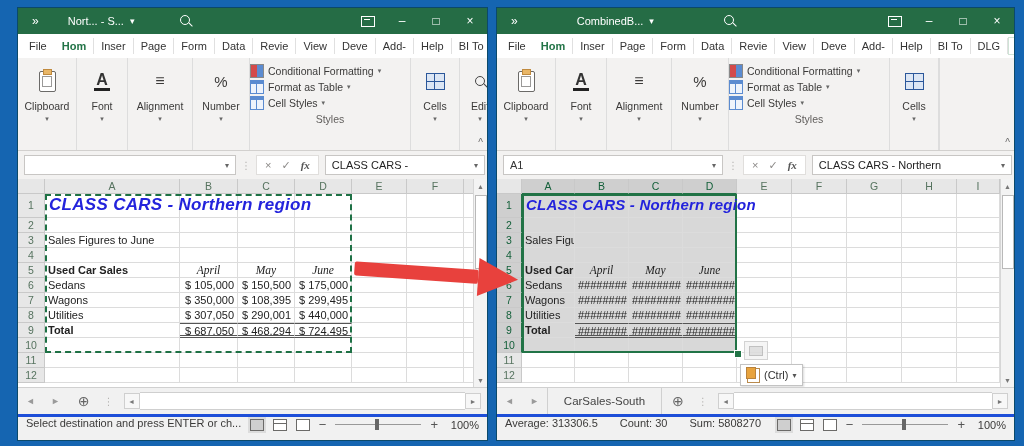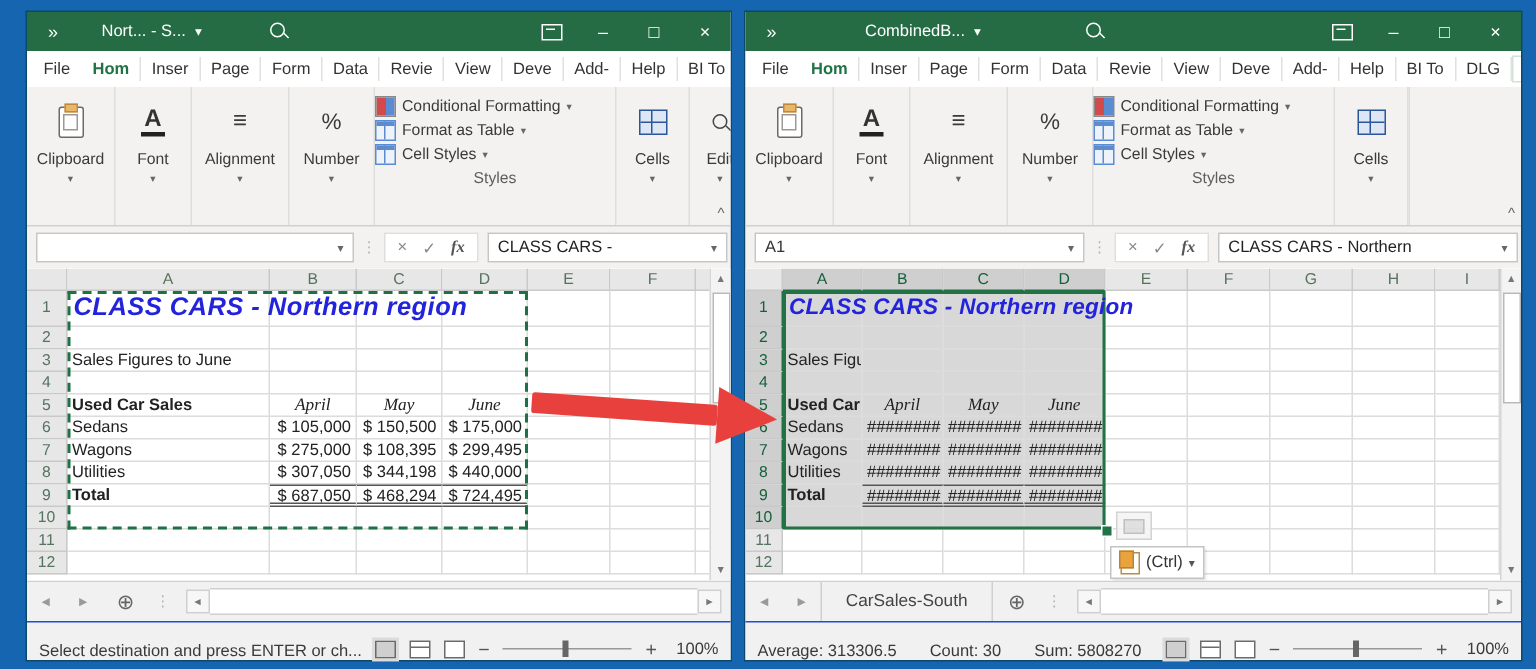--- a/index.html
+++ b/index.html
@@ -147,21 +147,21 @@
         box-sizing:border-box;}
   .stab.active{background:#fff;color:#217346;font-weight:bold;border-bottom:2px solid #217346;border-top:1px solid #d0d0d0;}
   .addsheet{margin:0 10px;font-size:14px;color:#666;}
   .st-split{color:#b5b3b1;font-size:10px;margin:0 4px;}
   .hscroll{flex:1;display:flex;align-items:center;margin:0 6px;height:16px;}
   .hs-btn{width:16px;height:16px;border:1px solid #cfcfcf;background:#f7f7f7;display:flex;align-items:center;
           justify-content:center;font-size:7px;color:#777;box-sizing:border-box;}
   .hs-track{flex:1;height:16px;background:#fff;border:1px solid #cfcfcf;border-left:none;border-right:none;}
 
   
-  .statusbar{height:26px;background:#f1f1f1;border-top:1px solid #1d4ed8;display:flex;align-items:flex-end;
+  .statusbar{height:26px;background:#f1f1f1;border-top:3px solid #1d4ed8;display:flex;align-items:flex-start;
              font-size:11px;color:#3b3a39;flex:0 0 auto;padding:0 8px;box-sizing:border-box;}
   .agg{display:flex;gap:22px;white-space:nowrap;}
   .sb-right{margin-left:auto;display:flex;align-items:center;gap:9px;}
   .view-ic{width:14px;height:12px;border:1px solid #6b6a68;background:#fff;box-sizing:border-box;}
   .view-ic.sel{background:#cfcfcf;outline:2px solid #dcdcdc;}
   .view-ic.pl{background:linear-gradient(#6b6a68 1px,transparent 1px) 0 3px/100% 100% no-repeat,#fff;}
   .zoom-minus,.zoom-plus{color:#555;font-size:13px;}
   .zoom-track{width:86px;height:1px;background:#999;position:relative;}
   .zoom-thumb{position:absolute;top:-5px;left:46%;width:4px;height:11px;background:#666;}
   .zoom-pct{min-width:32px;text-align:right;}
@@ -355,32 +355,32 @@
           <div class="g-cell c-b" style="width: 58px;">$ 105,000</div>
           <div class="g-cell c-c" style="width: 57px;">$ 150,500</div>
           <div class="g-cell c-d" style="width: 57px;">$ 175,000</div>
           <div class="g-cell c-e" style="width: 55px;"></div>
           <div class="g-cell c-f" style="width: 57px;"></div>
           <div class="g-cell g-fill"></div>
         </div>
         <div class="g-row r-7">
           <div class="g-cell g-rowhdr" style="width: 27px;">7</div>
           <div class="g-cell c-a" style="width: 135px;">Wagons</div>
-          <div class="g-cell c-b" style="width: 58px;">$ 275,000</div>
+          <div class="g-cell c-b" style="width: 58px;">$ 350,000</div>
           <div class="g-cell c-c" style="width: 57px;">$ 108,395</div>
           <div class="g-cell c-d" style="width: 57px;">$ 299,495</div>
           <div class="g-cell c-e" style="width: 55px;"></div>
           <div class="g-cell c-f" style="width: 57px;"></div>
           <div class="g-cell g-fill"></div>
         </div>
         <div class="g-row r-8">
           <div class="g-cell g-rowhdr" style="width: 27px;">8</div>
           <div class="g-cell c-a" style="width: 135px;">Utilities</div>
           <div class="g-cell c-b" style="width: 58px;">$ 307,050</div>
-          <div class="g-cell c-c" style="width: 57px;">$ 344,198</div>
+          <div class="g-cell c-c" style="width: 57px;">$ 290,001</div>
           <div class="g-cell c-d" style="width: 57px;">$ 440,000</div>
           <div class="g-cell c-e" style="width: 55px;"></div>
           <div class="g-cell c-f" style="width: 57px;"></div>
           <div class="g-cell g-fill"></div>
         </div>
         <div class="g-row r-9">
           <div class="g-cell g-rowhdr" style="width: 27px;">9</div>
           <div class="g-cell c-a" style="width: 135px;">Total</div>
           <div class="g-cell c-b" style="width: 58px;">$ 687,050</div>
           <div class="g-cell c-c" style="width: 57px;">$ 468,294</div>

